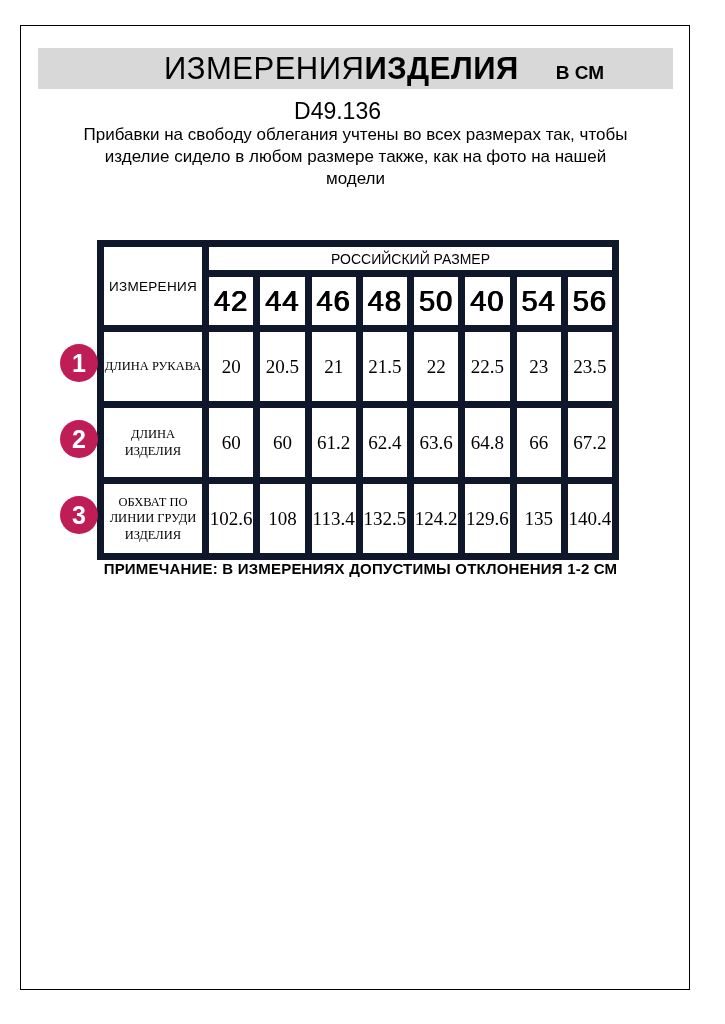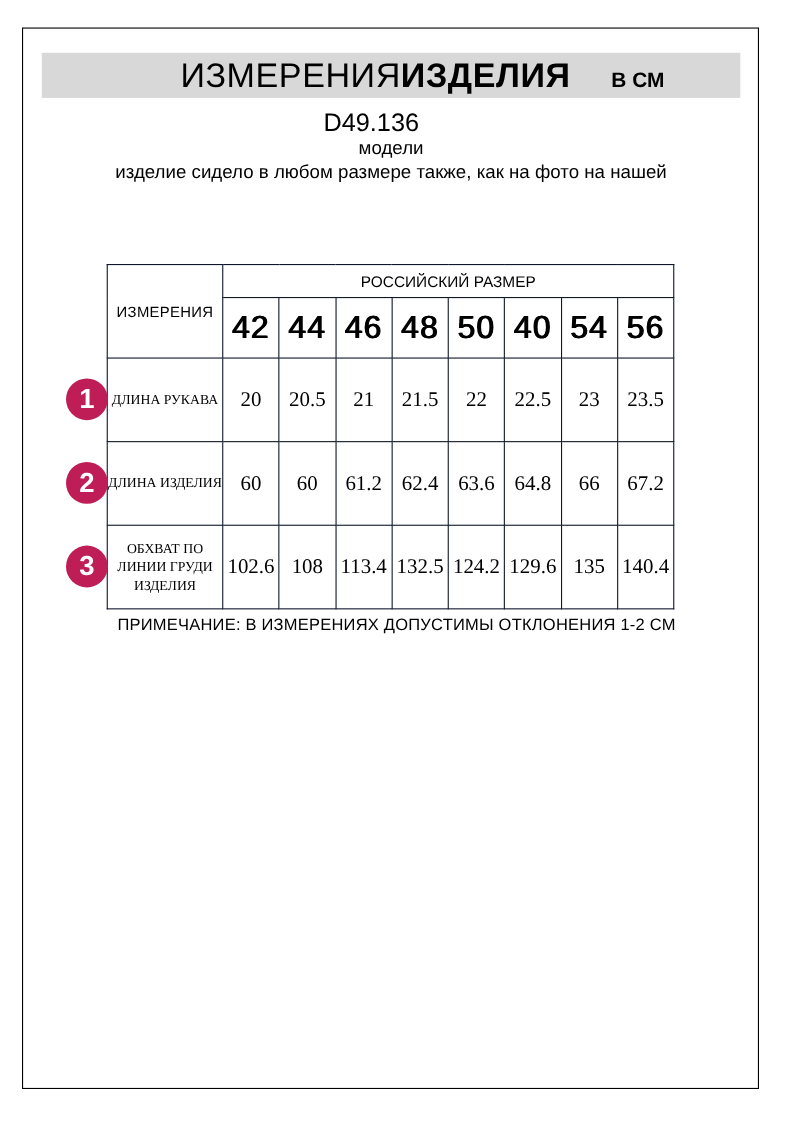--- a/index.html
+++ b/index.html
@@ -59,21 +59,21 @@
   .table-wrap {
     position: absolute;
     left: 97px; top: 240px;
   }
   table.size-table {
     border-collapse: collapse;
     table-layout: fixed;
     width: 515px;
   }
   table.size-table th, table.size-table td {
-    border: 1px solid #0f172a;
+    border: 7px solid #0f172a;
     text-align: center;
     vertical-align: middle;
     padding: 0;
     font-weight: 400;
   }
   tr.group-row { height: 30px; }
   tr.sizes-row { height: 55px; }
   tr.data-row { height: 76px; font-family: Liberation Serif, serif; }
   th.corner {
     font-size: 13.5px;
@@ -107,42 +107,43 @@
   }
   .badge.b1 { top: 104px; }
   .badge.b2 { top: 180px; }
   .badge.b3 { top: 256px; }
   .note {
     position: absolute;
     left: 38px; top: 560px;
     width: 645px;
     text-align: center;
     font-size: 15px;
-    font-weight: 400;
+    font-weight: 700;
     letter-spacing: 0.2px;
   }
 </style>
 </head>
 <body>
 
 <div class="page">
 
   <div class="frame"></div>
 
   <div class="title-band">
     <span class="t1">ИЗМЕРЕНИЯ</span>
     <span class="t2">ИЗДЕЛИЯ</span>
     <span class="t3">В СМ</span>
   </div>
 
   <div class="product-code">D49.136</div>
 
   <div class="description">
+    <div>Прибавки на свободу облегания учтены во всех размерах так, чтобы</div>
+    <div>изделие сидело в любом размере также, как на фото на нашей</div>
     <div>модели</div>
-    <div>изделие сидело в любом размере также, как на фото на нашей</div>
   </div>
 
   <div class="table-wrap">
     <table class="size-table">
       <colgroup>
         <col style="width:105px">
         <col style="width:51.25px">
           <col style="width:51.25px">
           <col style="width:51.25px">
           <col style="width:51.25px">

